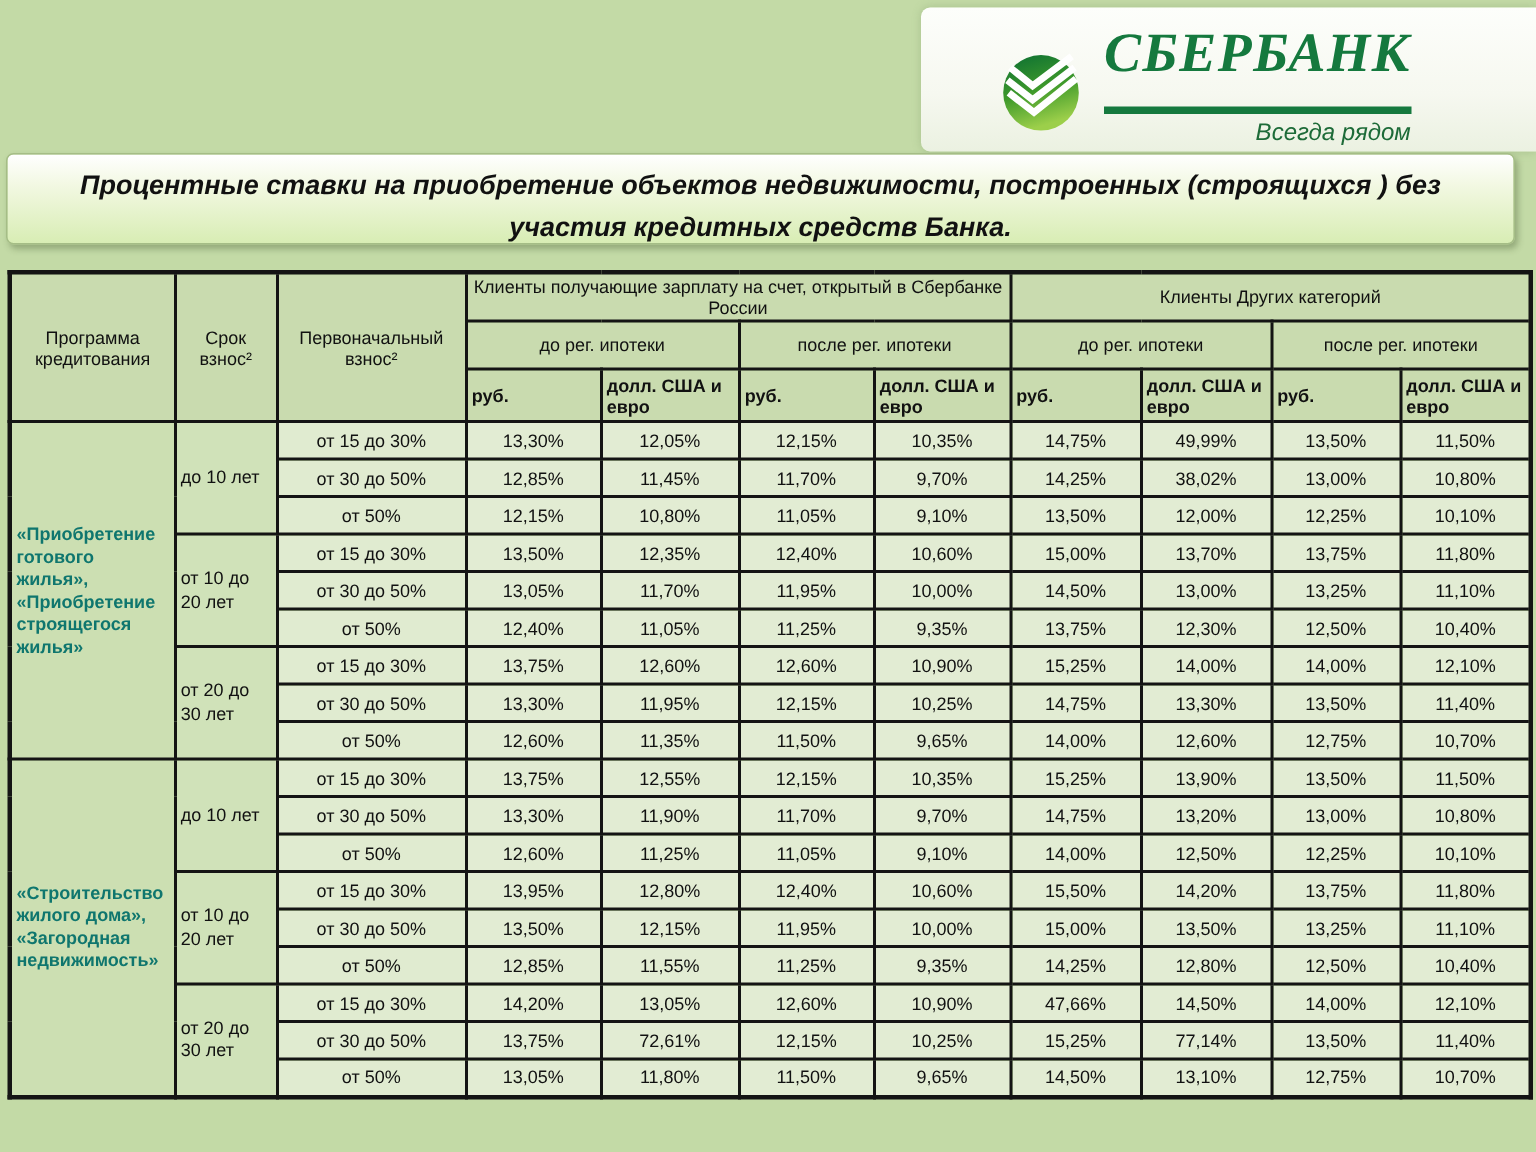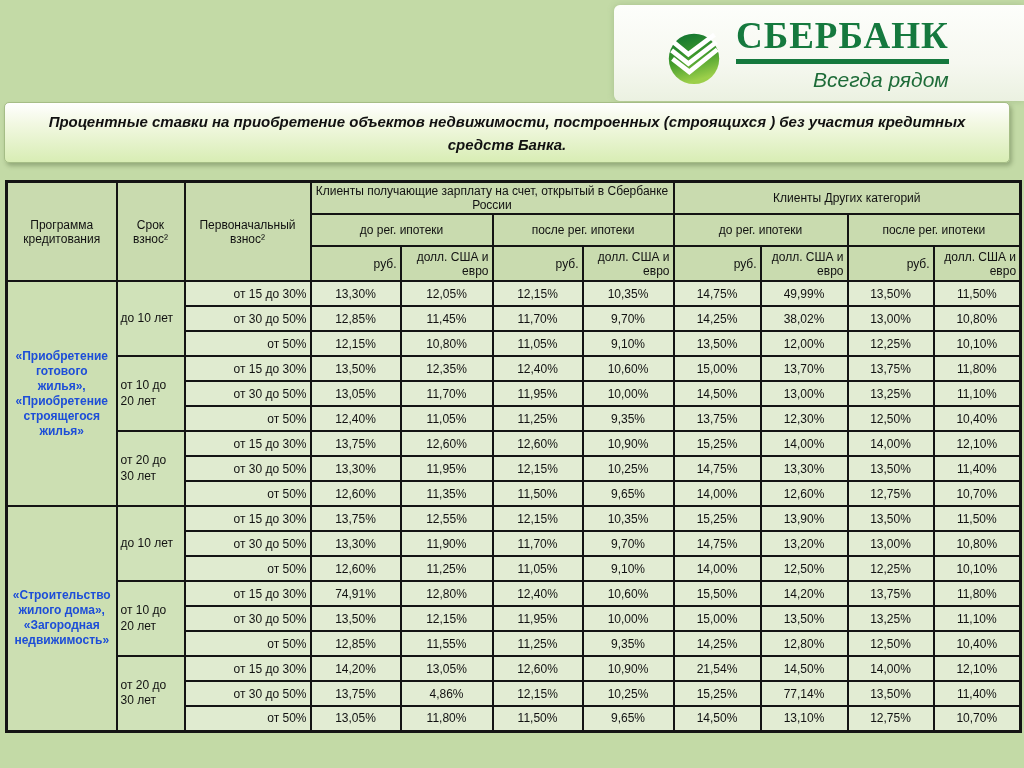--- a/index.html
+++ b/index.html
@@ -26,58 +26,58 @@
     background:linear-gradient(180deg,#fdfefb 0%,#f6f8f0 60%,#ebf1e1 100%);
     border-radius:6px 0 0 6px;
     box-shadow:0 0 6px rgba(120,150,100,0.35);
   }
   .logo-row{position:absolute;left:52px;top:12px;display:flex;align-items:center;}
   .logo-mark{width:56px;height:56px;margin-right:14px;margin-top:6px;}
   .brand-block{display:flex;flex-direction:column;}
   .brand-name{
     font-family:"Liberation Serif", serif;font-weight:bold;
     font-size:37px;letter-spacing:1px;color:#15793e;line-height:1.05;
-    border-bottom:5px solid #15793e;padding-bottom:3px;
+    border-bottom:5px solid #15793e;padding-bottom:15px;font-style:italic;
   }
   .brand-tagline{
     font-family:"Liberation Sans", sans-serif;font-style:italic;
-    font-size:21px;color:#1d6b38;text-align:right;margin-top:4px;
+    font-size:16px;color:#1d6b38;text-align:right;margin-top:4px;
   }
   
   .title-banner{
     position:absolute;left:4px;top:102px;width:1004px;height:52px;
     background:linear-gradient(180deg,#ffffff 0%,#f2f8e2 35%,#d8edb4 100%);
     border:1px solid #a5bd86;border-radius:5px;
     box-shadow:2px 3px 4px rgba(60,80,40,0.35);
     padding:7px 0 0 0;text-align:center;
   }
   .title-text{
-    font-size:15px;font-weight:bold;font-style:italic;color:#111;
+    font-size:18px;font-weight:bold;font-style:italic;color:#111;
     line-height:1.55;margin:0 30px;
   }
   
   .rates-table{
     position:absolute;left:5px;top:180px;width:1014px;
     border-collapse:collapse;table-layout:fixed;
     font-size:12px;color:#111;
   }
   .rates-table td,.rates-table th{
     border:2px solid #141414;padding:1px 3px;overflow:hidden;
   }
   .rates-table{border:3px solid #141414;}
   .hdr{background:rgba(205,221,183,0.55);font-weight:normal;text-align:center;vertical-align:middle;}
-  .hdr-leaf{background:rgba(205,221,183,0.55);font-weight:normal;text-align:right;vertical-align:middle;padding-left:9px;}
+  .hdr-leaf{background:rgba(205,221,183,0.55);font-weight:bold;text-align:left;vertical-align:middle;padding-left:9px;}
   .hrow1{height:30px;} .hrow2{height:32px;} .hrow3{height:35px;}
   .rates-table tbody tr{height:25px;}
   .program-cell{
-    background:rgba(214,228,194,0.45);color:#1d4ed8;font-weight:bold;
-    text-align:center;vertical-align:middle;padding-left:6px;line-height:1.25;
+    background:rgba(214,228,194,0.45);color:#0f766e;font-weight:bold;
+    text-align:left;vertical-align:middle;padding-left:6px;line-height:1.25;
   }
   .term-cell{background:rgba(222,234,204,0.5);text-align:left;vertical-align:middle;line-height:1.3;}
-  .dp-cell{background:rgba(235,241,224,0.72);text-align:right;vertical-align:middle;}
+  .dp-cell{background:rgba(235,241,224,0.72);text-align:center;vertical-align:middle;}
   .rate-cell{background:rgba(238,243,228,0.72);text-align:center;vertical-align:middle;}
 </style>
 </head>
 <body>
 
 <div class="logo-panel">
   <div class="logo-row">
     <svg class="logo-mark" viewBox="0 0 60 60">
       <defs>
         <linearGradient id="lg" x1="0" y1="0" x2="0.3" y2="1">
@@ -276,21 +276,21 @@
         <td class="rate-cell">11,05%</td>
         <td class="rate-cell">9,10%</td>
         <td class="rate-cell">14,00%</td>
         <td class="rate-cell">12,50%</td>
         <td class="rate-cell">12,25%</td>
         <td class="rate-cell">10,10%</td>
       </tr>
       <tr>
         <td class="term-cell" rowspan="3">от 10 до 20 лет</td>
         <td class="dp-cell">от 15 до 30%</td>
-        <td class="rate-cell">74,91%</td>
+        <td class="rate-cell">13,95%</td>
         <td class="rate-cell">12,80%</td>
         <td class="rate-cell">12,40%</td>
         <td class="rate-cell">10,60%</td>
         <td class="rate-cell">15,50%</td>
         <td class="rate-cell">14,20%</td>
         <td class="rate-cell">13,75%</td>
         <td class="rate-cell">11,80%</td>
       </tr>
       <tr>
         <td class="dp-cell">от 30 до 50%</td>
@@ -314,29 +314,29 @@
         <td class="rate-cell">12,50%</td>
         <td class="rate-cell">10,40%</td>
       </tr>
       <tr>
         <td class="term-cell" rowspan="3">от 20 до 30 лет</td>
         <td class="dp-cell">от 15 до 30%</td>
         <td class="rate-cell">14,20%</td>
         <td class="rate-cell">13,05%</td>
         <td class="rate-cell">12,60%</td>
         <td class="rate-cell">10,90%</td>
-        <td class="rate-cell">21,54%</td>
+        <td class="rate-cell">47,66%</td>
         <td class="rate-cell">14,50%</td>
         <td class="rate-cell">14,00%</td>
         <td class="rate-cell">12,10%</td>
       </tr>
       <tr>
         <td class="dp-cell">от 30 до 50%</td>
         <td class="rate-cell">13,75%</td>
-        <td class="rate-cell">4,86%</td>
+        <td class="rate-cell">72,61%</td>
         <td class="rate-cell">12,15%</td>
         <td class="rate-cell">10,25%</td>
         <td class="rate-cell">15,25%</td>
         <td class="rate-cell">77,14%</td>
         <td class="rate-cell">13,50%</td>
         <td class="rate-cell">11,40%</td>
       </tr>
       <tr>
         <td class="dp-cell">от 50%</td>
         <td class="rate-cell">13,05%</td>

